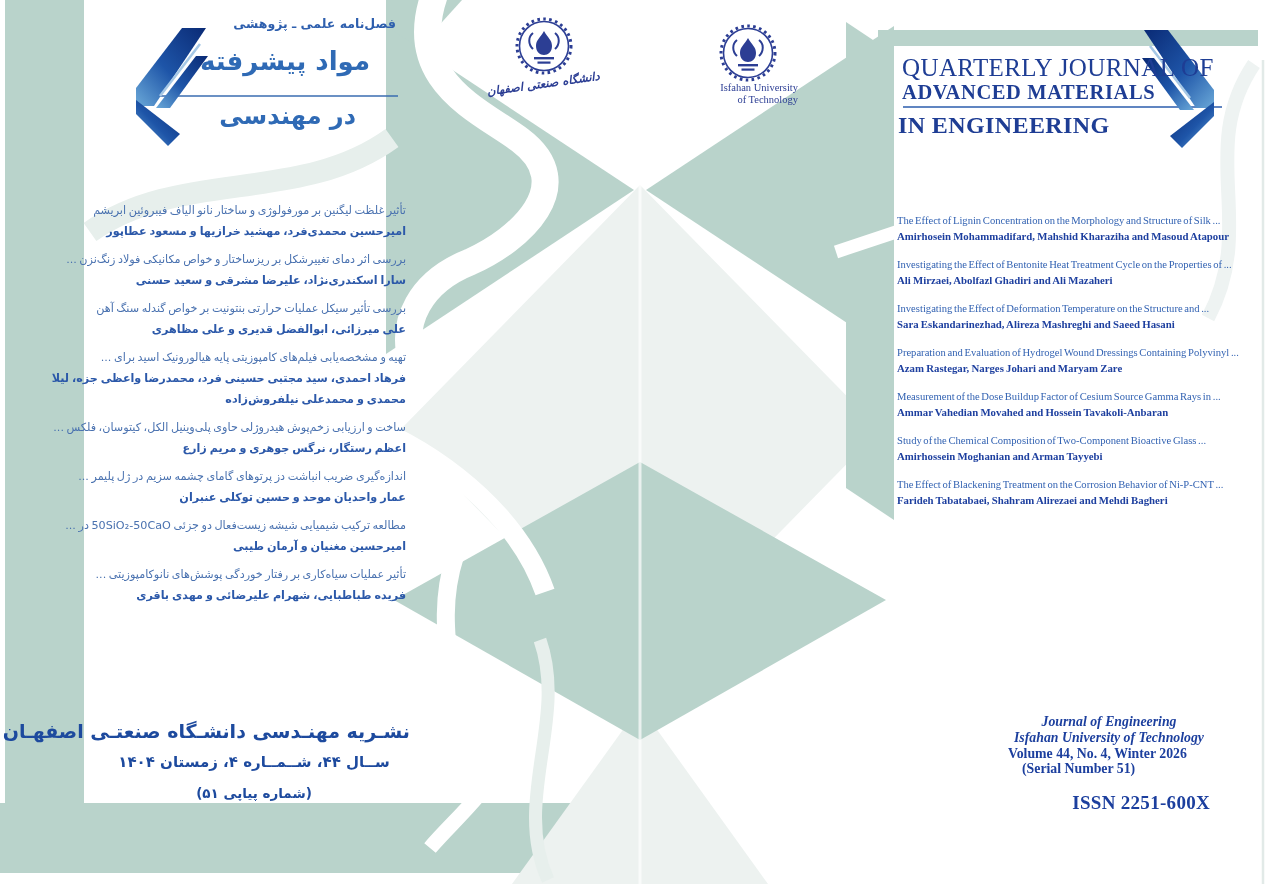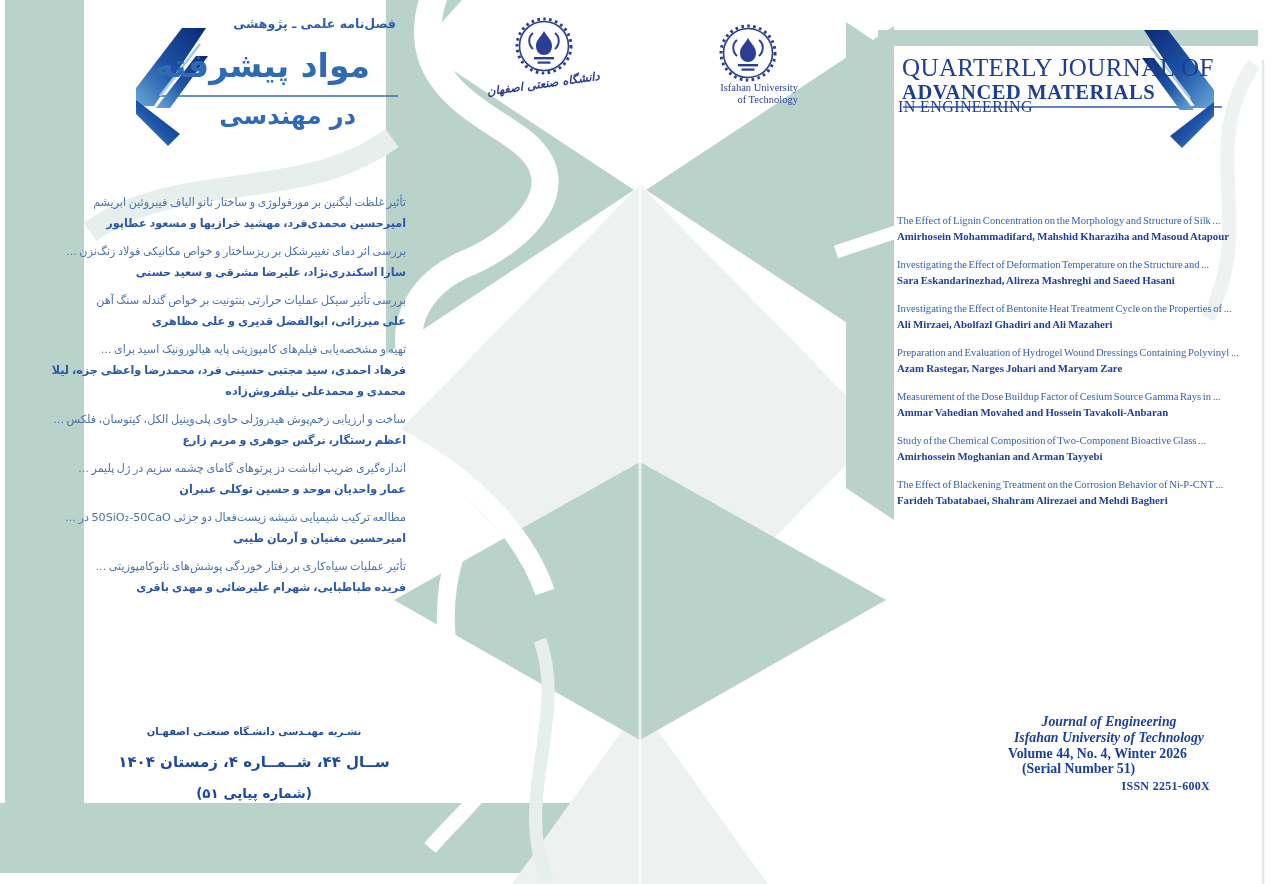--- a/index.html
+++ b/index.html
@@ -8,54 +8,54 @@
     background:#ffffff;font-family:"Liberation Serif",serif;
   }
   .abs{position:absolute}
   #artwork{position:absolute;left:0;top:0;width:1280px;height:884px}
 
   
   .fa{font-family:"DejaVu Sans",sans-serif;direction:rtl}
 
   #fa-masthead{left:205px;top:16px;width:193px;height:135px}
   #fa-masthead .m1{position:absolute;top:0;right:2px;font-size:12.5px;font-weight:bold;color:#2e5fae;white-space:nowrap}
-  #fa-masthead .m2{position:absolute;top:30px;right:28px;font-size:33px;font-weight:bold;color:#2f6ab5;white-space:nowrap}
+  #fa-masthead .m2{position:absolute;top:30px;right:28px;font-size:26px;font-weight:bold;color:#2f6ab5;white-space:nowrap}
   #fa-masthead .m3{position:absolute;top:86px;right:42px;font-size:24px;font-weight:bold;color:#2f6ab5;white-space:nowrap}
 
-  #fa-articles{left:50px;top:192px;width:356px;}
+  #fa-articles{left:50px;top:200px;width:356px;}
   .fa-item{margin-bottom:7px}
   .fa-title{font-size:11.2px;line-height:21px;color:#4a72b0;word-spacing:-1px}
   .fa-authors{font-size:11.2px;line-height:21px;font-weight:bold;color:#2b58a9;word-spacing:-1px}
 
   #fa-footer{left:98px;top:716px;width:312px;text-align:center;color:#1d4a9e;font-weight:bold}
-  #fa-footer .f1{font-size:10px;line-height:31px;white-space:nowrap}
+  #fa-footer .f1{font-size:19px;line-height:31px;white-space:nowrap}
   #fa-footer .f2{font-size:15px;line-height:31px;white-space:nowrap}
   #fa-footer .f3{font-size:13.5px;line-height:30px}
   #seal-left-caption{left:496px;top:76px;width:104px;text-align:center;
     font-family:"DejaVu Sans",sans-serif;font-size:11.5px;font-style:italic;font-weight:bold;
     color:#2c3e94;transform:rotate(-8deg);direction:rtl;white-space:nowrap}
   #seal-right-caption{left:698px;top:82px;width:100px;text-align:right;
     font-size:10.5px;color:#2c3e94;line-height:12px}
 
   
   #en-masthead{left:898px;top:54px;width:255px;color:#1e3d94}
   #en-masthead .l1{position:absolute;top:0;left:4px;font-size:25px;font-weight:normal;letter-spacing:.4px;white-space:nowrap}
   #en-masthead .l2{position:absolute;top:27px;left:4px;font-size:20.5px;font-weight:bold;letter-spacing:.6px;white-space:nowrap}
-  #en-masthead .l3{position:absolute;top:44px;left:0;font-size:16px;font-weight:normal;letter-spacing:.4px;white-space:nowrap}
+  #en-masthead .l3{position:absolute;top:58px;left:0;font-size:24px;font-weight:bold;letter-spacing:.4px;white-space:nowrap}
 
   #en-articles{left:897px;top:213px;width:380px}
   .en-item{margin-bottom:13px}
   .en-title{font-size:10.6px;line-height:15.5px;color:#3262b2;word-spacing:-1px}
   .en-authors{font-size:10.8px;line-height:15.5px;font-weight:bold;color:#1d3f9f;word-spacing:-.5px}
 
   #en-footer{left:1008px;top:714px;width:202px;color:#1c3f9e;font-weight:bold;font-size:13.8px;line-height:15.8px}
   #en-footer .ef1,#en-footer .ef2{font-style:italic;text-align:center}
   #en-footer .ef3{text-align:left;white-space:nowrap}
   #en-footer .ef4{text-align:left;padding-left:14px}
-  #en-footer .issn{text-align:right;font-size:12px;margin-top:2px;letter-spacing:.3px}
+  #en-footer .issn{text-align:right;font-size:19px;margin-top:18px;letter-spacing:.3px}
 </style>
 </head>
 <body>
 
 <svg id="artwork" viewBox="0 0 1280 884" xmlns="http://www.w3.org/2000/svg">
   <defs>
     <linearGradient id="bluegrad" x1="0" y1="0" x2="1" y2="1">
       <stop offset="0" stop-color="#0a2a75"></stop>
       <stop offset="0.55" stop-color="#1e55a8"></stop>
       <stop offset="1" stop-color="#6aa8d8"></stop>
@@ -192,27 +192,27 @@
 </div>
 
 <div class="abs" id="en-articles">
 
     <div class="en-item">
       <div class="en-title">The Effect of Lignin Concentration on the Morphology and Structure of Silk ...</div>
       <div class="en-authors">Amirhosein Mohammadifard, Mahshid Kharaziha and Masoud Atapour</div>
     </div>
 
     <div class="en-item">
+      <div class="en-title">Investigating the Effect of Bentonite Heat Treatment Cycle on the Properties of ...</div>
+      <div class="en-authors">Ali Mirzaei, Abolfazl Ghadiri and Ali Mazaheri</div>
+    </div>
+
+    <div class="en-item">
       <div class="en-title">Investigating the Effect of Deformation Temperature on the Structure and ...</div>
       <div class="en-authors">Sara Eskandarinezhad, Alireza Mashreghi and Saeed Hasani</div>
-    </div>
-
-    <div class="en-item">
-      <div class="en-title">Investigating the Effect of Bentonite Heat Treatment Cycle on the Properties of ...</div>
-      <div class="en-authors">Ali Mirzaei, Abolfazl Ghadiri and Ali Mazaheri</div>
     </div>
 
 
     <div class="en-item">
       <div class="en-title">Preparation and Evaluation of Hydrogel Wound Dressings Containing Polyvinyl ...</div>
       <div class="en-authors">Azam Rastegar, Narges Johari and Maryam Zare</div>
     </div>
 
     <div class="en-item">
       <div class="en-title">Measurement of the Dose Buildup Factor of Cesium Source Gamma Rays in ...</div>

